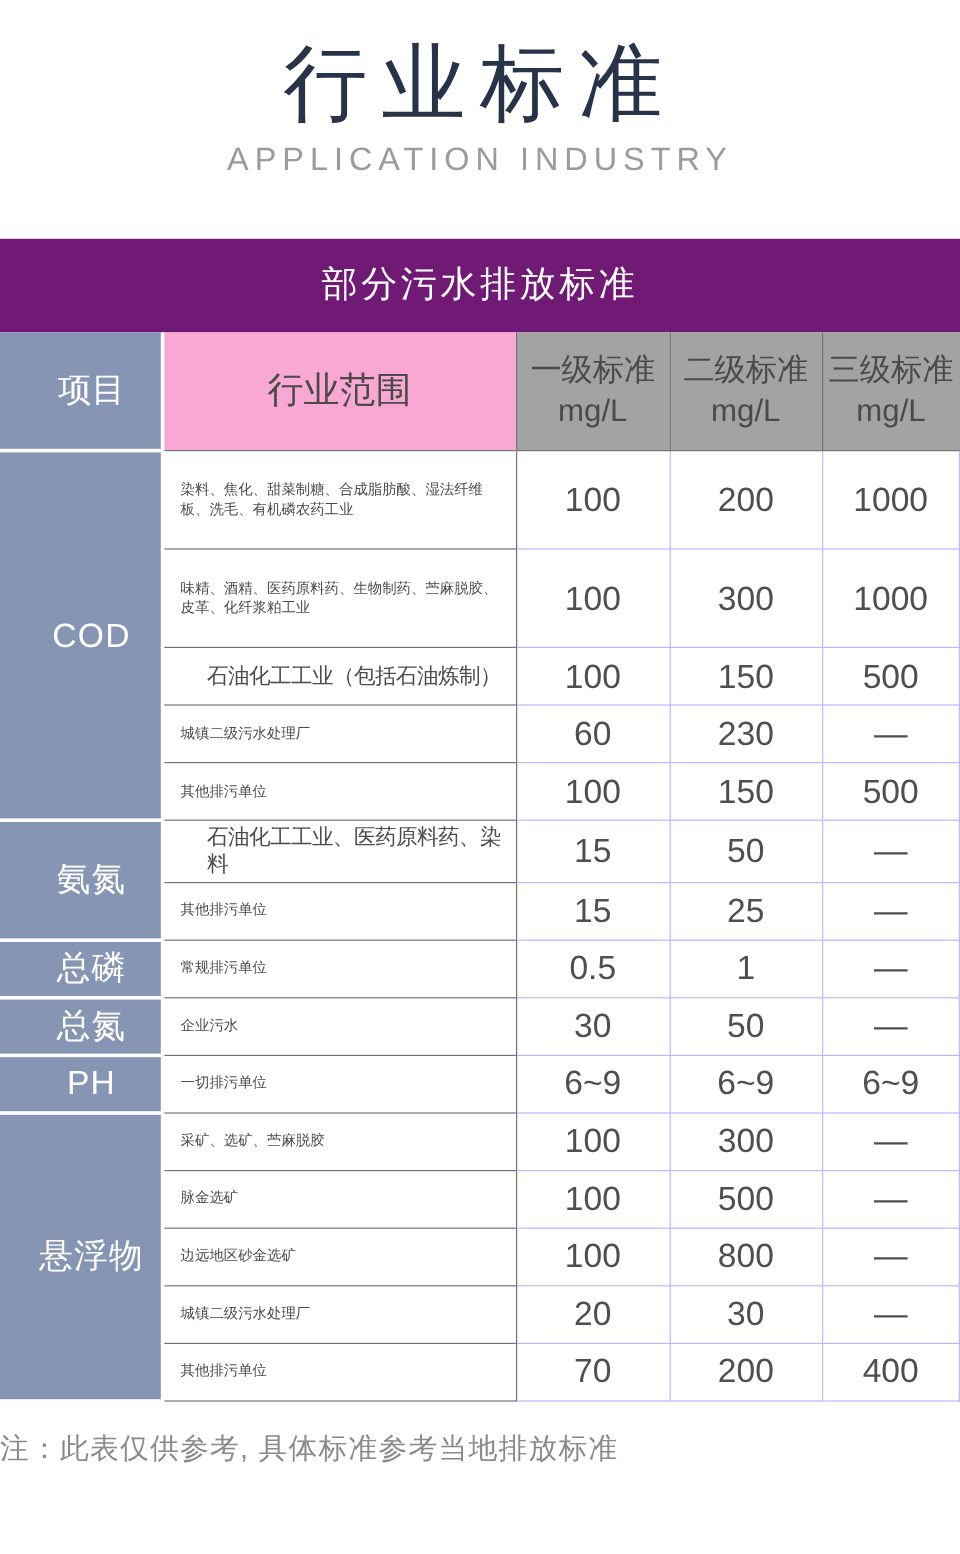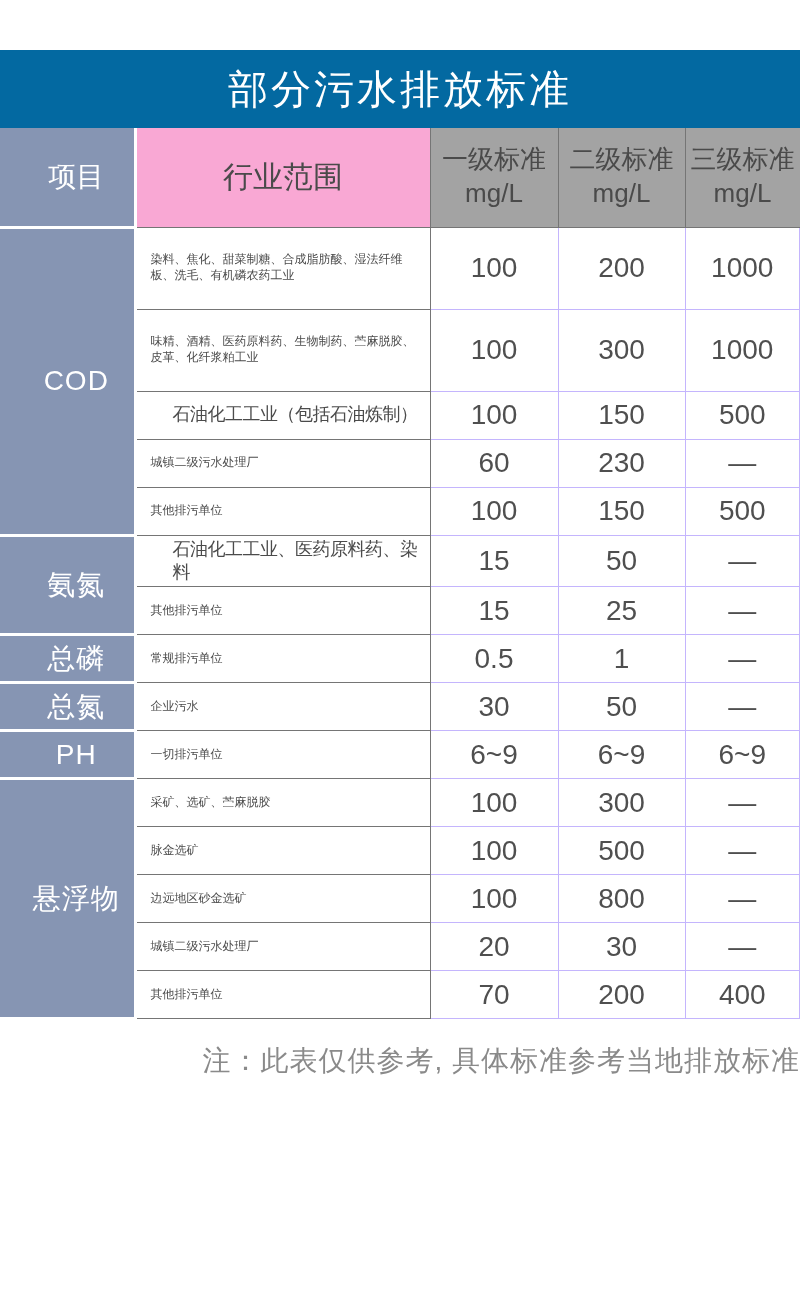--- a/index.html
+++ b/index.html
@@ -10,22 +10,22 @@
   .title-block{text-align:center;padding-top:26px;}
   .main-title{
     margin:0;font-size:70px;font-weight:100;color:#273349;
     letter-spacing:12px;line-height:1.25;
   }
   .subtitle{
     margin-top:4px;font-size:27px;font-weight:300;color:#9b9b9b;
     letter-spacing:5px;
   }
   .banner{
-    margin-top:50px;height:78px;line-height:78px;background:#0369a1;
-    color:#ffffff;font-size:40px;letter-spacing:3px;text-align:center;
+    margin-top:50px;height:78px;line-height:78px;background:#701a75;
+    color:#ffffff;font-size:30px;letter-spacing:3px;text-align:center;
   }
   table.std{
     width:800px;border-collapse:collapse;table-layout:fixed;
   }
   table.std thead tr{height:99px;}
   tr.r{height:48px;}
   tr.r-tall{height:82px;}
   th,td{vertical-align:middle;}
   th.item-col, td.item-cell{
     background:#8695b3;color:#ffffff;text-align:center;font-weight:400;
@@ -45,29 +45,33 @@
   td.scope{
     font-size:12px;color:#4b4b4b;text-align:left;line-height:1.3;
     padding:2px 8px 2px 14px;border:1px solid #757575;background:#ffffff;
   }
   td.scope.sm{font-size:18px;letter-spacing:-0.5px;padding-left:36px;}
   td.val{
     font-size:28px;color:#4f4f4f;text-align:center;
     border:1px solid #c4b5fd;background:#ffffff;
   }
   .note{
-    margin-top:22px;text-align:right;font-size:28px;color:#8a8a8a;
+    margin-top:22px;text-align:left;font-size:24px;color:#8a8a8a;
     letter-spacing:1px;
   }
 </style>
 </head>
 <body>
 
 <div class="page">
 
+  <div class="title-block">
+    <h1 class="main-title">行业标准</h1>
+    <div class="subtitle">APPLICATION INDUSTRY</div>
+  </div>
 
   <div class="banner">部分污水排放标准</div>
 
   <table class="std">
     <colgroup>
       <col style="width:135px">
         <col style="width:295px">
         <col style="width:128px">
         <col style="width:127px">
         <col>

